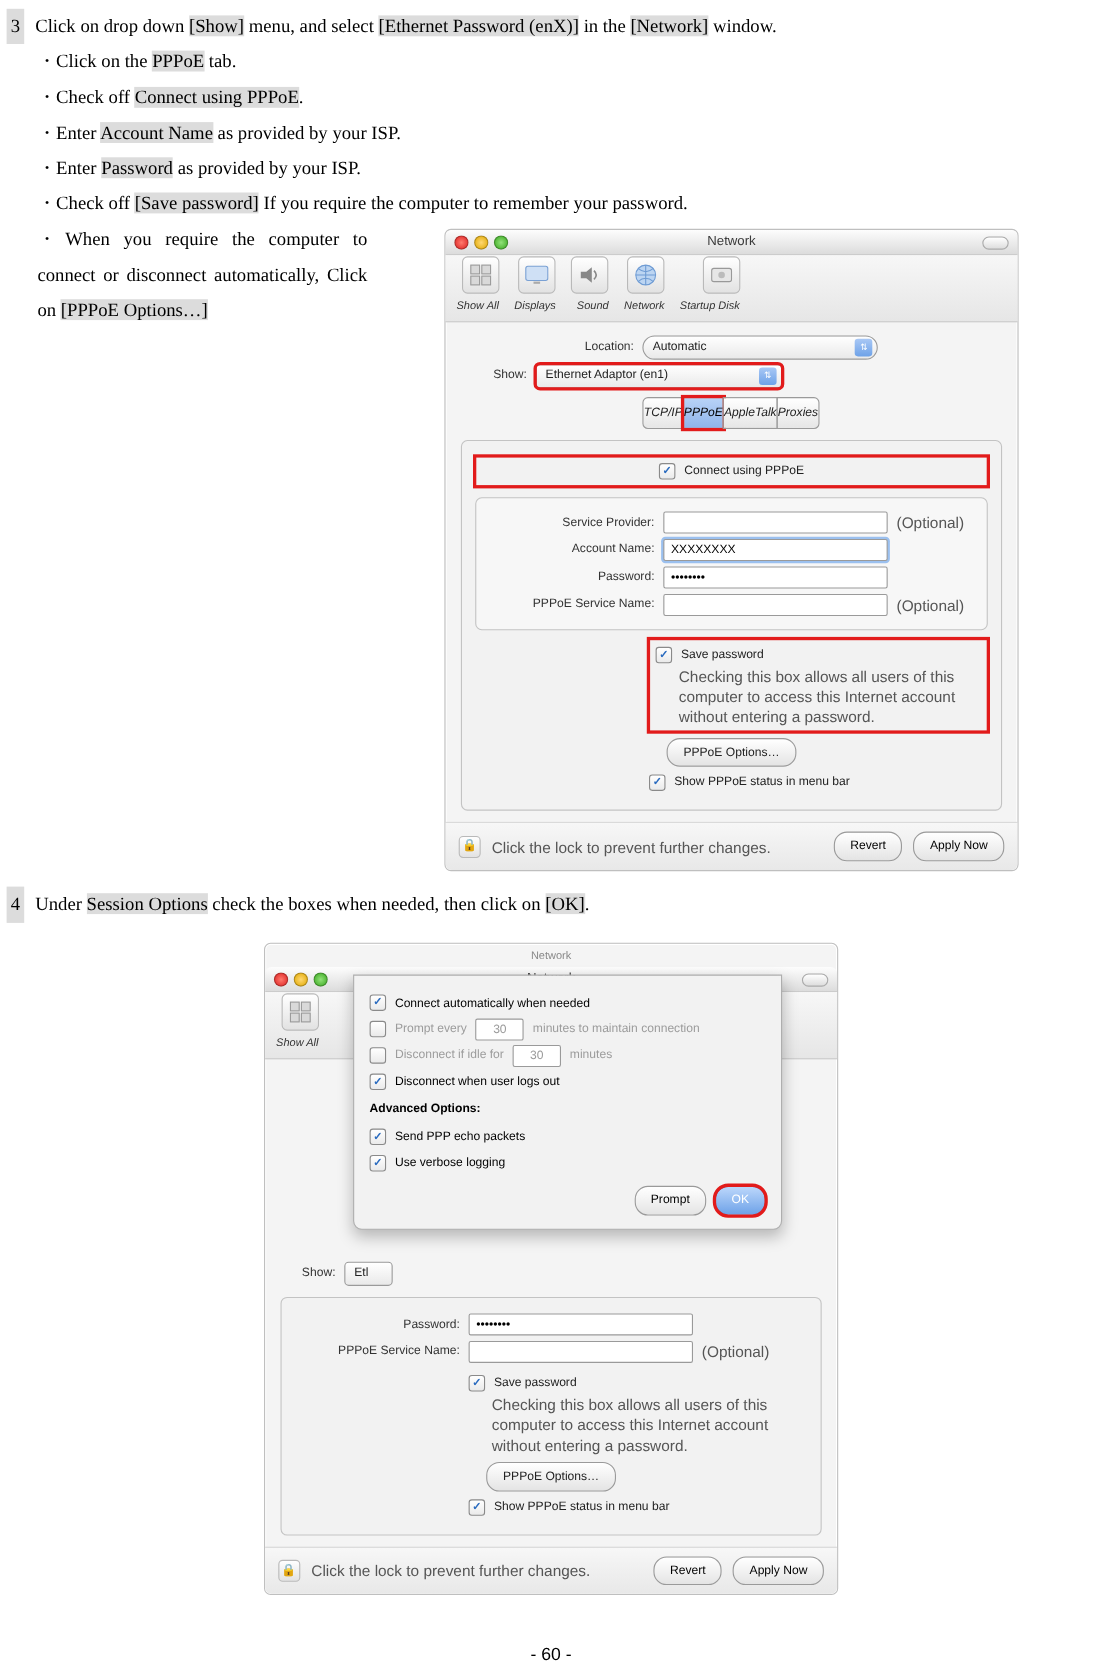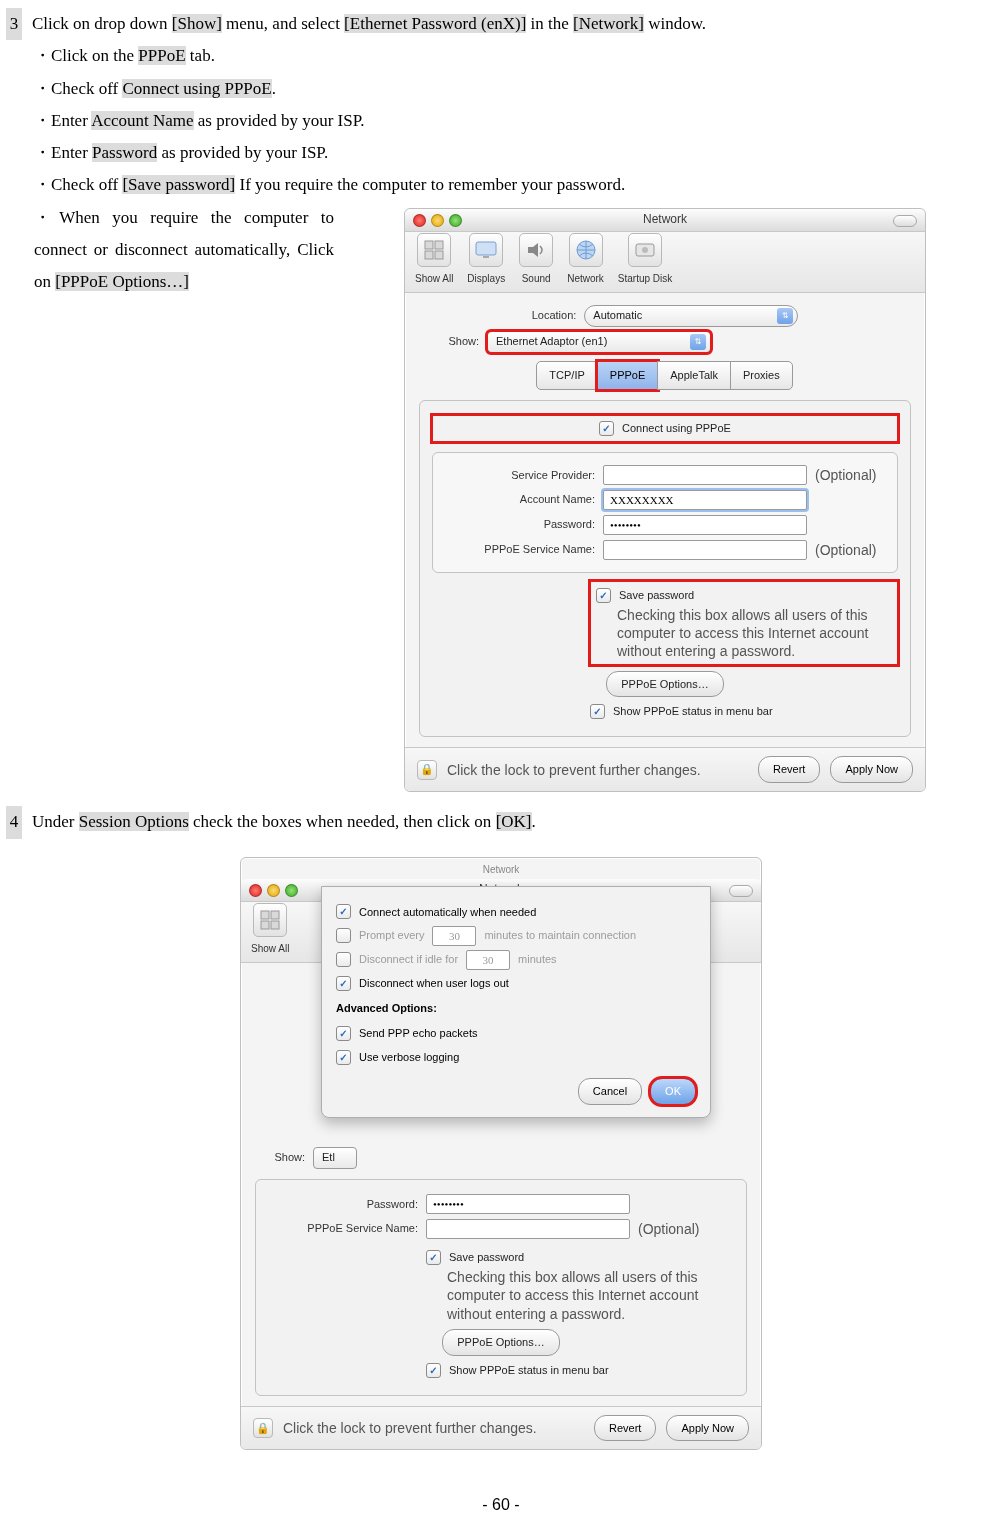--- a/index.html
+++ b/index.html
@@ -35,39 +35,39 @@
   .tb-dot { width:11px; height:11px; border-radius:50%; border:1px solid rgba(0,0,0,.25);}
   .tb-red{background:radial-gradient(#ff7a6e,#d22);} .tb-yel{background:radial-gradient(#ffd873,#e0a800);} .tb-grn{background:radial-gradient(#92e27a,#3aa81f);}
   .tb-title{margin:0 auto;}
   .tb-pill{position:absolute; right:8px; top:6px; width:22px; height:10px; border:1px solid #aaa; border-radius:6px; background:linear-gradient(#fff,#ddd);}
   .toolbar {
     height:56px; border-bottom:1px solid #c8c8c8;
     background:linear-gradient(#f7f7f7,#e6e6e6);
     display:flex; align-items:flex-end; padding:0 10px 4px 10px; gap:14px;
     font-size:10px; color:#333;
   }
-  .tool {display:flex; flex-direction:column; align-items:center; gap:2px;}
+  .tool {display:flex; flex-direction:column; align-items:flex-end; gap:2px;font-style:italic;}
   .tool-ic{width:32px;height:32px;border:1px solid #b9b9b9;border-radius:5px;background:linear-gradient(#fff,#e2e2e2);display:flex;align-items:center;justify-content:center;}
   .content{padding:8px 14px 10px 14px; font-size:11px; color:#222;}
   .row{display:flex;align-items:center;gap:8px;margin:4px 0;}
   .label-r{width:150px;text-align:right;color:#333;}
   .dropdown{
     display:inline-flex;align-items:center;justify-content:space-between;
     border:1px solid #9a9a9a;border-radius:4px;background:linear-gradient(#fff,#e9e9e9);
     height:20px;padding:0 4px 0 8px;font-size:11px;
   }
   .dropdown .arr{width:16px;height:16px;margin-left:8px;background:linear-gradient(#a9c8f5,#6ea2e8);border-radius:3px;display:flex;align-items:center;justify-content:center;color:#fff;font-size:8px;}
   .tabs{display:flex;justify-content:center;margin:8px 0 0 0;}
-  .tab{border:1px solid #9a9a9a;background:linear-gradient(#fff,#e6e6e6);padding:3px 12px;font-size:11px;margin-left:-1px;}
+  .tab{border:1px solid #9a9a9a;background:linear-gradient(#fff,#e6e6e6);padding:3px 0;font-size:11px;margin-left:-1px;font-style:italic;}
   .tab:first-child{border-top-left-radius:5px;border-bottom-left-radius:5px;}
   .tab:last-child{border-top-right-radius:5px;border-bottom-right-radius:5px;}
   .tab.active{background:linear-gradient(#b9d3f7,#8fb4ea);color:#000;}
   .panel{border:1px solid #c3c3c3;border-radius:6px;background:#f2f2f2;padding:10px 12px;margin-top:10px;}
   .subpanel{border:1px solid #c3c3c3;border-radius:6px;background:#f7f7f7;padding:8px 12px;margin-top:10px;}
-  .txt{border:1px solid #9a9a9a;background:#fff;height:18px;padding:0 6px;font-size:11px;border-radius:2px;font-family:Liberation Serif, serif;}
+  .txt{border:1px solid #9a9a9a;background:#fff;height:18px;padding:0 6px;font-size:11px;border-radius:2px;}
   .txt.focus{box-shadow:0 0 0 2px #9bc0ef;}
   .cbx{width:13px;height:13px;border:1px solid #8a8a8a;border-radius:3px;background:linear-gradient(#fff,#eaeaea);display:inline-flex;align-items:center;justify-content:center;font-size:10px;color:#2a6bbf;font-weight:bold;}
   .cbx.on::after{content:"✓";}
   .mac-btn{border:1px solid #9a9a9a;border-radius:12px;background:linear-gradient(#fff,#e4e4e4);padding:2px 14px;font-size:11px;display:inline-block;}
   .mac-btn.primary{background:linear-gradient(#bcd7fb,#6ea2e8);color:#fff;border-color:#5a88c8;text-align:right;}
   .redbox{outline:3px solid #e21b1b;outline-offset:-1px;}
   .small{font-size:14px;color:#555;line-height:1.3;}
   .footerbar{border-top:1px solid #c8c8c8;background:linear-gradient(#f7f7f7,#e8e8e8);padding:8px 12px;display:flex;align-items:center;gap:10px;border-bottom-left-radius:6px;border-bottom-right-radius:6px;}
   .lock{width:18px;height:18px;border:1px solid #b9b9b9;border-radius:4px;background:linear-gradient(#fff,#e2e2e2);display:flex;align-items:center;justify-content:center;font-size:11px;}
   .grow{flex:1;}
@@ -288,21 +288,21 @@
     <div class="sect-title">Advanced Options:</div>
     <div class="row">
         <span class="cbx on"></span>
         <span>Send PPP echo packets</span>
       </div>
     <div class="row">
         <span class="cbx on"></span>
         <span>Use verbose logging</span>
       </div>
     <div class="sheet-actions">
-      <span class="mac-btn">Cancel</span>
+      <span class="mac-btn">Prompt</span>
       <span class="mac-btn primary redbox">OK</span>
     </div>
   </div>
 
   <div class="content" style="padding-top:180px;">
     <div class="row">
       <span class="label-r" style="width:50px;">Show:</span>
       <span class="dropdown" style="width:30px;overflow:hidden;">
           <span>Etl</span>
         </span>

